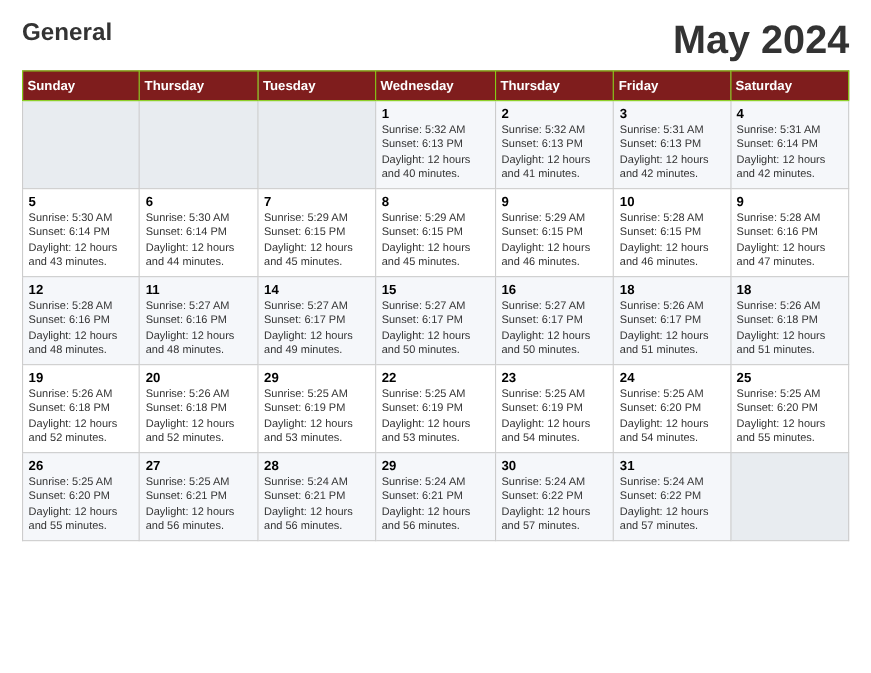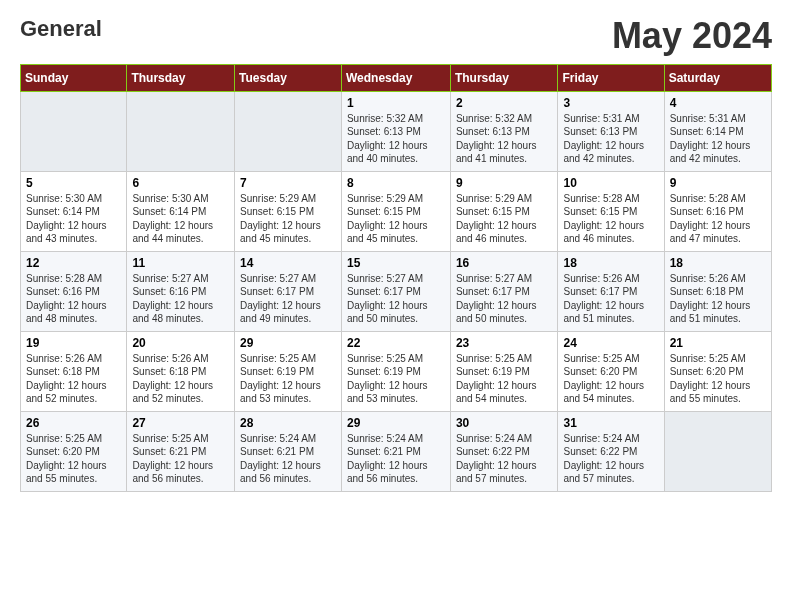--- a/index.html
+++ b/index.html
@@ -215,21 +215,21 @@
         </td>
         <td>
           <span class="day-number">23</span>
           <div class="day-info">Sunrise: 5:25 AM<br>Sunset: 6:19 PM<br>Daylight: 12 hours and 54 minutes.</div>
         </td>
         <td>
           <span class="day-number">24</span>
           <div class="day-info">Sunrise: 5:25 AM<br>Sunset: 6:20 PM<br>Daylight: 12 hours and 54 minutes.</div>
         </td>
         <td>
-          <span class="day-number">21</span>
+          <span class="day-number">25</span>
           <div class="day-info">Sunrise: 5:25 AM<br>Sunset: 6:20 PM<br>Daylight: 12 hours and 55 minutes.</div>
         </td>
       </tr>
       <tr>
         <td>
           <span class="day-number">26</span>
           <div class="day-info">Sunrise: 5:25 AM<br>Sunset: 6:20 PM<br>Daylight: 12 hours and 55 minutes.</div>
         </td>
         <td>
           <span class="day-number">27</span>

